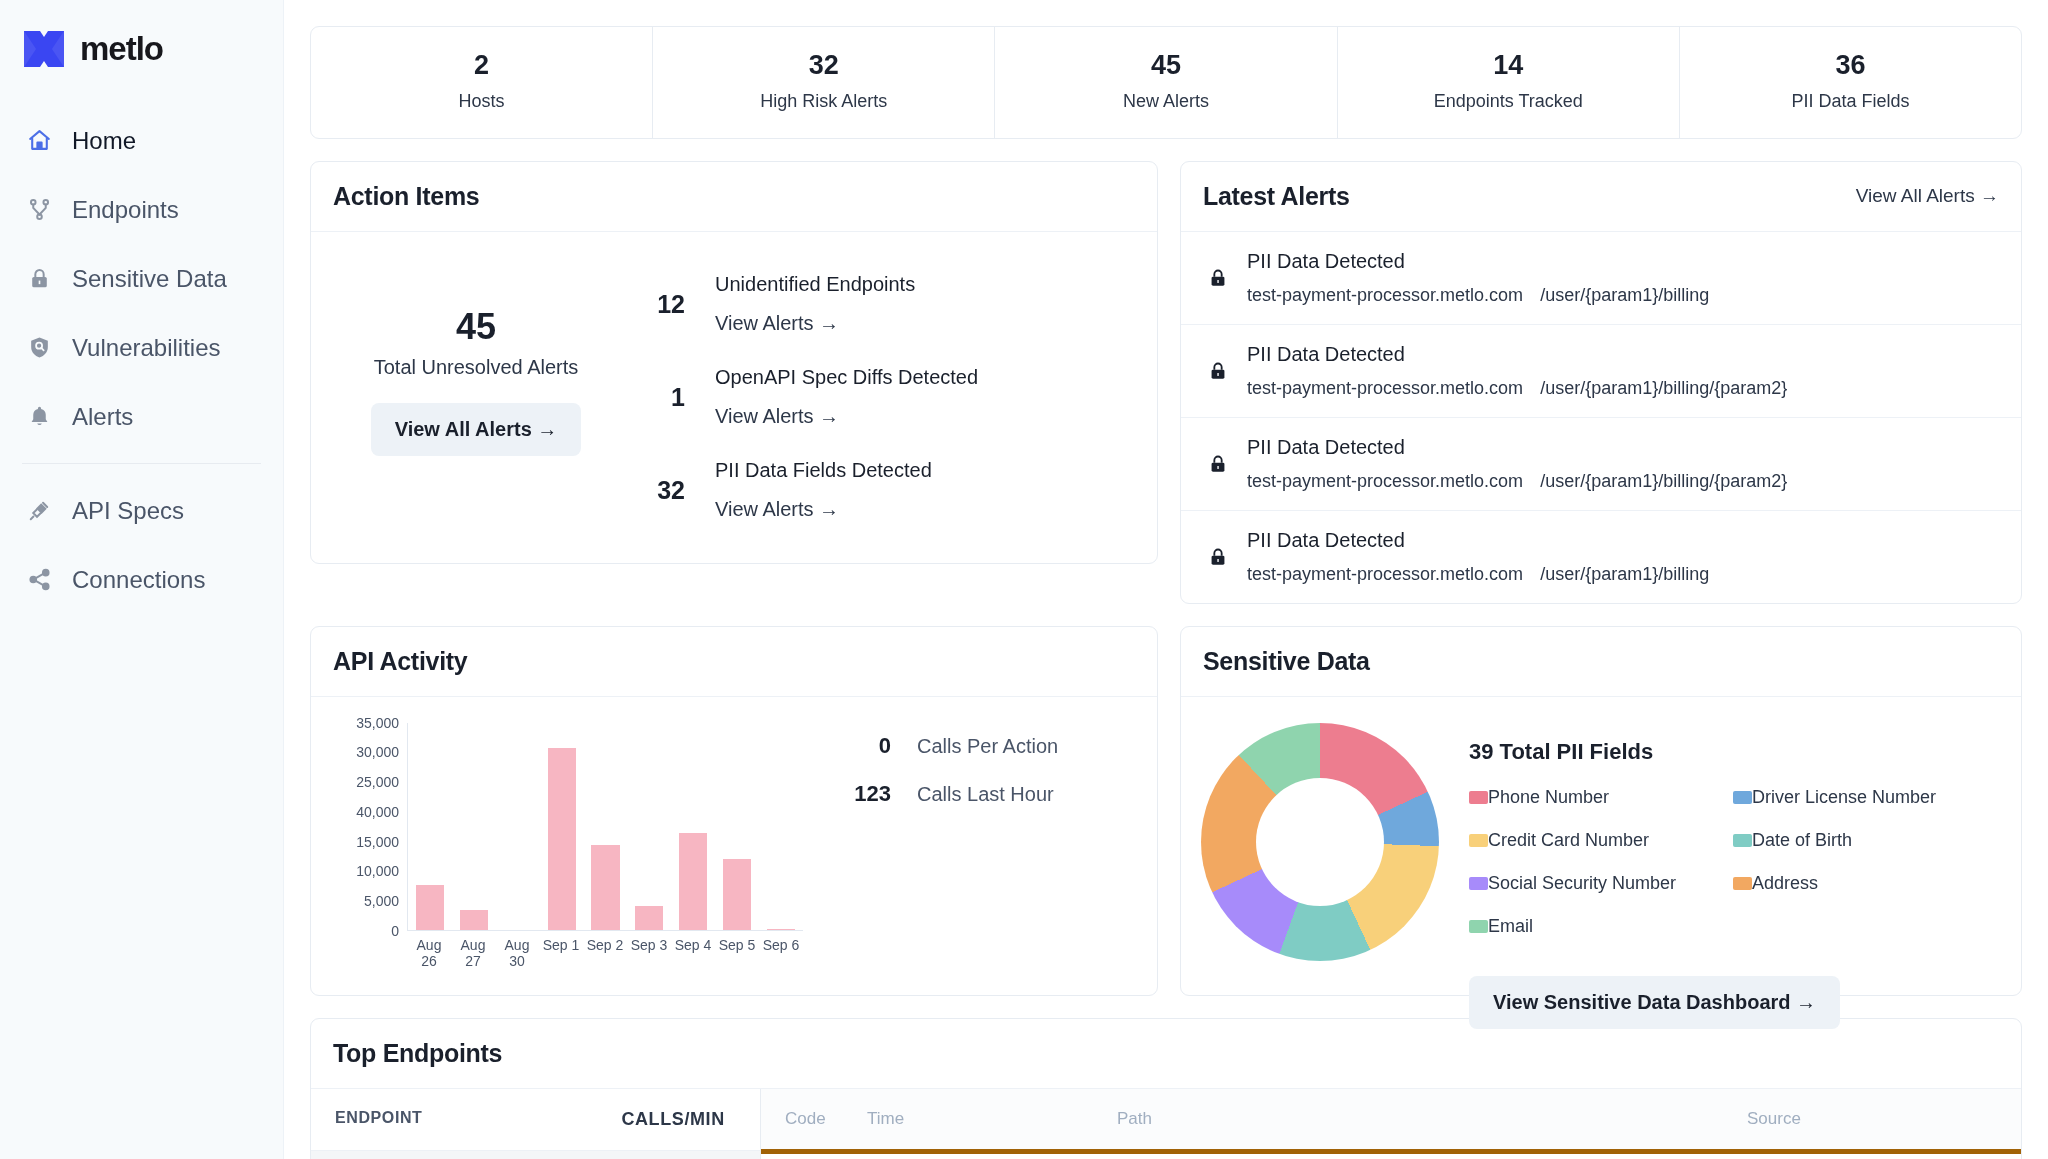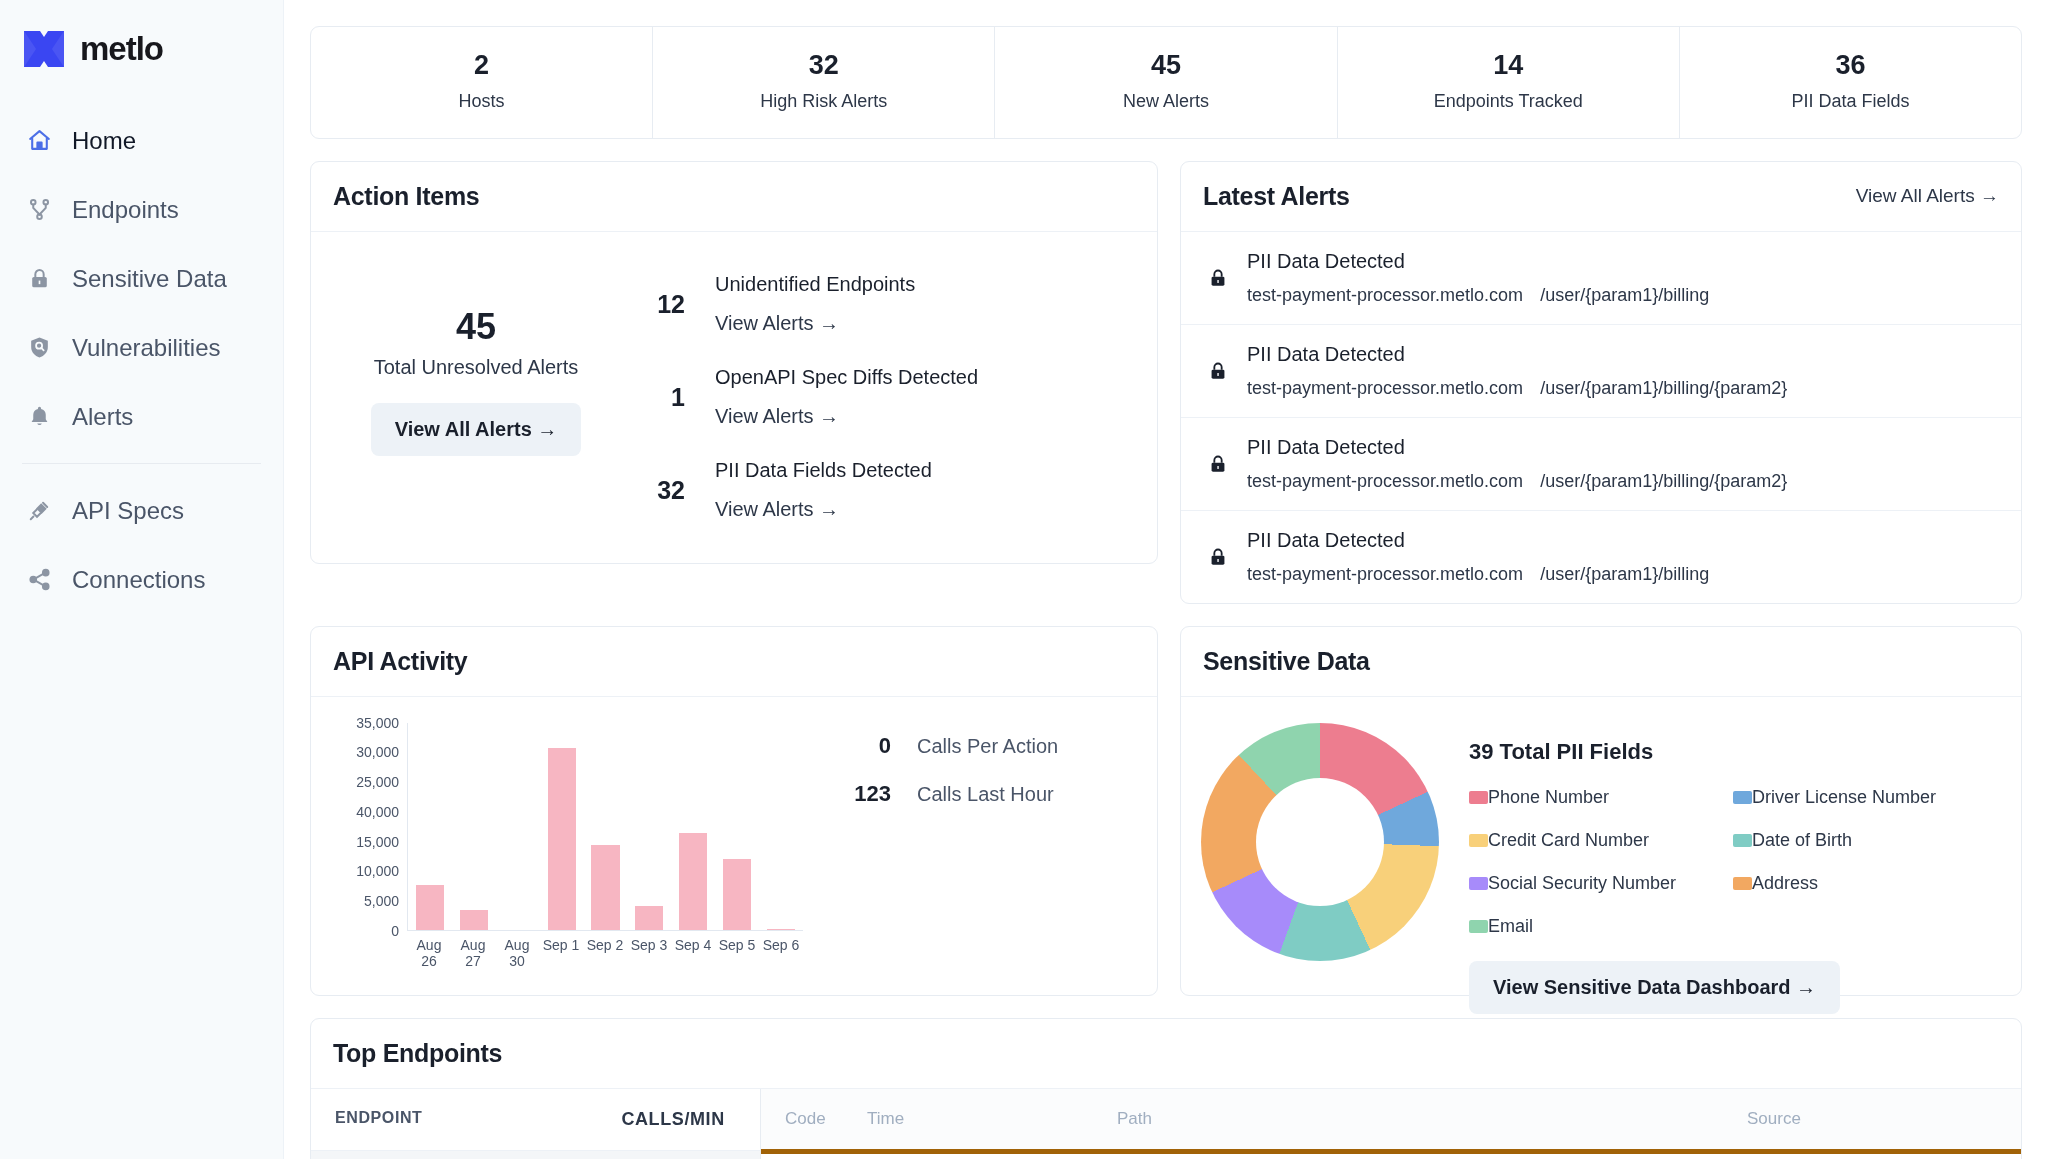--- a/index.html
+++ b/index.html
@@ -101,21 +101,21 @@
   
   .sd-body { display: flex; padding: 26px 24px 30px 20px; height: 298px; }
   .donut { width: 238px; height: 238px; flex: 0 0 238px; position: relative; }
   .donut .hole { position: absolute; left: 50%; top: 50%; width: 128px; height: 128px; margin: -64px 0 0 -64px; background: #fff; border-radius: 50%; }
   .sd-right { flex: 1; padding-left: 30px; padding-top: 16px; }
   .sd-total { font-size: 22px; font-weight: 700; color: #1A202C; }
   .legend { display: flex; flex-wrap: wrap; margin-top: 22px; }
   .leg { display: flex; align-items: center; gap: 0; width: 50%; margin-bottom: 22px; text-align: right; }
   .sw { width: 19px; height: 13px; border-radius: 2px; flex: 0 0 19px; }
   .leg-t { font-size: 18px; color: #2D3748; white-space: nowrap; }
-  .sd-btn { margin-top: 2px; text-align: right; }
+  .sd-btn { margin-top: 17px; text-align: right; }
 
   
   .te { margin-top: 22px; }
   .te-body { display: flex; }
   .te-left { width: 450px; min-width:450px; border-right: 1px solid #E7ECF2; }
   .te-right { flex: 1; }
   .th { display: flex; padding: 20px 24px; }
   .th.right { background: #FBFCFD; border-bottom: 5px solid #a16207; }
   .th.left { border-bottom: 1px solid #EDF1F6; }
   .thc { font-size: 16px; font-weight: 700; letter-spacing: .6px; color: #4A5568; }

